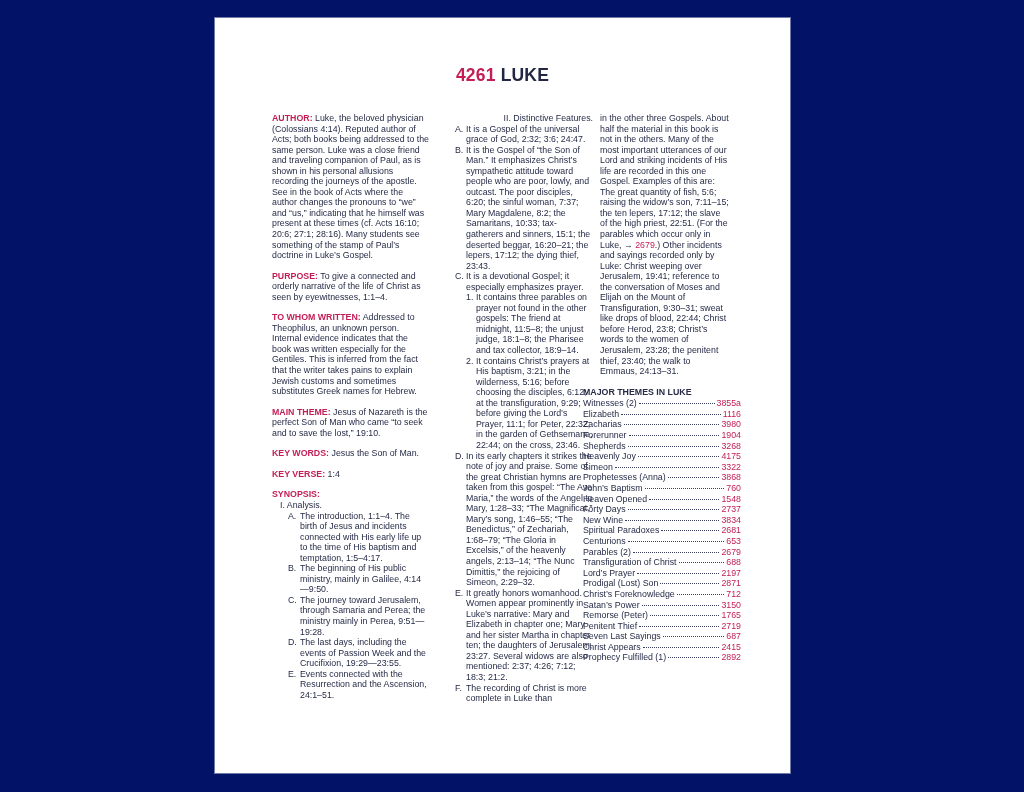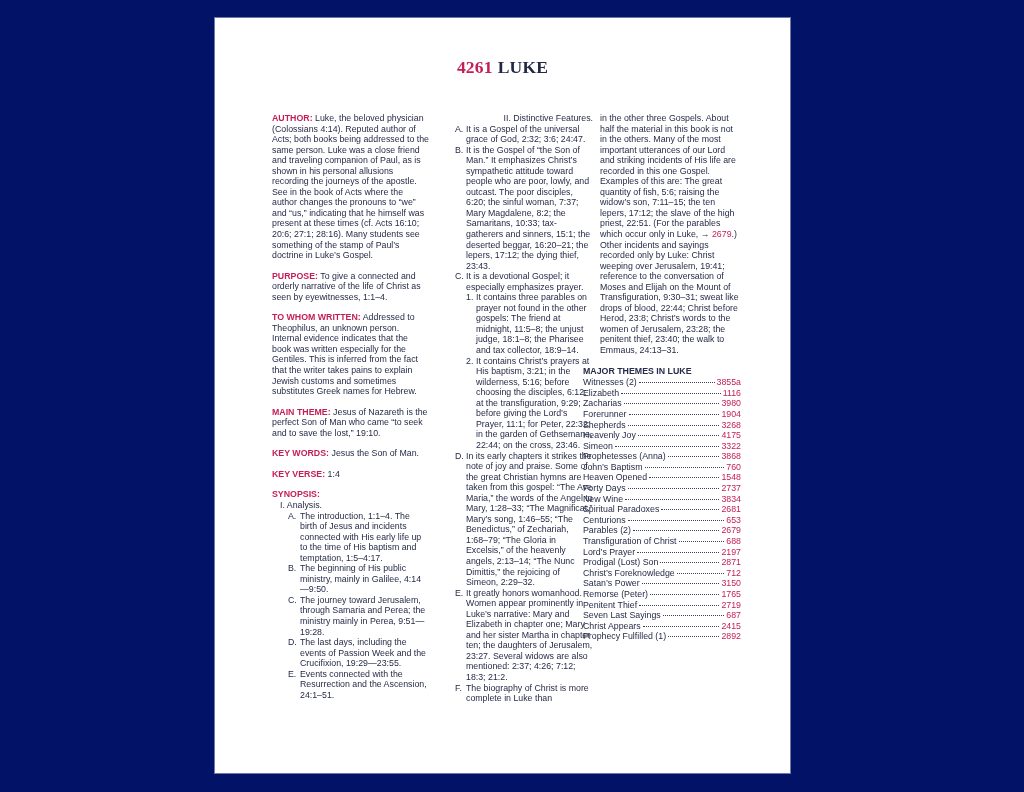--- a/index.html
+++ b/index.html
@@ -10,25 +10,24 @@
     font-family: "Liberation Sans", sans-serif;
     overflow: hidden;
   }
   .page {
     position: absolute; left: 215px; top: 18px;
     width: 575px; height: 755px;
     background: #ffffff;
     box-shadow: 0 0 0 1px rgba(200,205,225,0.55);
   }
   .title {
-    position: absolute; top: 39px; left: 0; right: 0;
+    position: absolute; top: 47px; left: 0; right: 0;
     text-align: center;
     font-size: 17.5px; font-weight: bold; letter-spacing: 0.2px;
     color: #222843;
-    font-family: Liberation Serif, serif;
   }
   .title .num { color: #c31e55; margin-right: 5px; }
   .col {
     position: absolute; top: 95px;
     font-size: 8.8px; line-height: 10.55px;
     color: #262b47;
     text-align: left;
   }
   .col1 { left: 57px;  width: 157px; }
   .col2 { left: 228px; width: 150px; }
@@ -37,21 +36,21 @@
   .label { color: #c31e55; font-weight: bold; }
   .roman-heading { margin: 0 0 0 8px; }
   .col2 .roman-heading { margin-left: 4px; text-align: right; }
   .oitem { display: flex; }
   .col1 .oitem { margin-left: 16px; }
   .col1 .oitem .m { width: 12px; flex: none; }
   .col2 .oitem { margin-left: 12px; }
   .col2 .oitem .m { width: 11px; flex: none; }
   .col2 .oitem[data-lvl="2"] { margin-left: 23px; }
   .col2 .oitem[data-lvl="2"] .m { width: 10px; }
-  .cont { margin: 0 0 10px 17px; }
+  .cont { margin: 0 11px 10px 17px; }
   .themes-heading { font-weight: bold; margin: 0 0 1px 0; }
   .theme-row { display: flex; align-items: baseline; line-height: 10.6px; }
   .tname { white-space: nowrap; }
   .tdots { flex: 1; border-bottom: 1.4px dotted #3a3f5e; margin: 0 2px; transform: translateY(-2px); }
   .tnum { white-space: nowrap; color: #c31e55; }
   .xref { color: #c31e55; }
 </style>
 </head>
 <body>
 
@@ -141,21 +140,21 @@
           <span class="t">In its early chapters it strikes the note of joy and praise. Some of the great Christian hymns are taken from this gospel: “The Ave Maria,” the words of the Angel to Mary, 1:28–33; “The Magnificat,” Mary’s song, 1:46–55; “The Benedictus,” of Zechariah, 1:68–79; “The Gloria in Excelsis,” of the heavenly angels, 2:13–14; “The Nunc Dimittis,” the rejoicing of Simeon, 2:29–32.</span>
         </div>
 
   <div class="oitem" data-lvl="1">
           <span class="m">E.</span>
           <span class="t">It greatly honors womanhood. Women appear prominently in Luke’s narrative: Mary and Elizabeth in chapter one; Mary and her sister Martha in chapter ten; the daughters of Jerusalem, 23:27. Several widows are also mentioned: 2:37; 4:26; 7:12; 18:3; 21:2.</span>
         </div>
 
   <div class="oitem" data-lvl="1">
           <span class="m">F.</span>
-          <span class="t">The biography of Christ is more complete in Luke than</span>
+          <span class="t">The recording of Christ is more complete in Luke than</span>
         </div>
 </div>
   </div>
 
   <div class="col col3">
     <p class="cont"><span>in the other three Gospels. About half the material in this book is not in the others. Many of the most important utterances of our Lord and striking incidents of His life are recorded in this one Gospel. Examples of this are: The great quantity of fish, 5:6; raising the widow’s son, 7:11–15; the ten lepers, 17:12; the slave of the high priest, 22:51. (For the parables which occur only in Luke, → </span><span class="xref">2679</span><span>.) Other incidents and sayings recorded only by Luke: Christ weeping over Jerusalem, 19:41; reference to the conversation of Moses and Elijah on the Mount of Transfiguration, 9:30–31; sweat like drops of blood, 22:44; Christ before Herod, 23:8; Christ’s words to the women of Jerusalem, 23:28; the penitent thief, 23:40; the walk to Emmaus, 24:13–31.</span></p>
     <div class="themes-heading">MAJOR THEMES IN LUKE</div>
     <div>
   <div class="theme-row">
           <span class="tname">Witnesses (2)</span>

